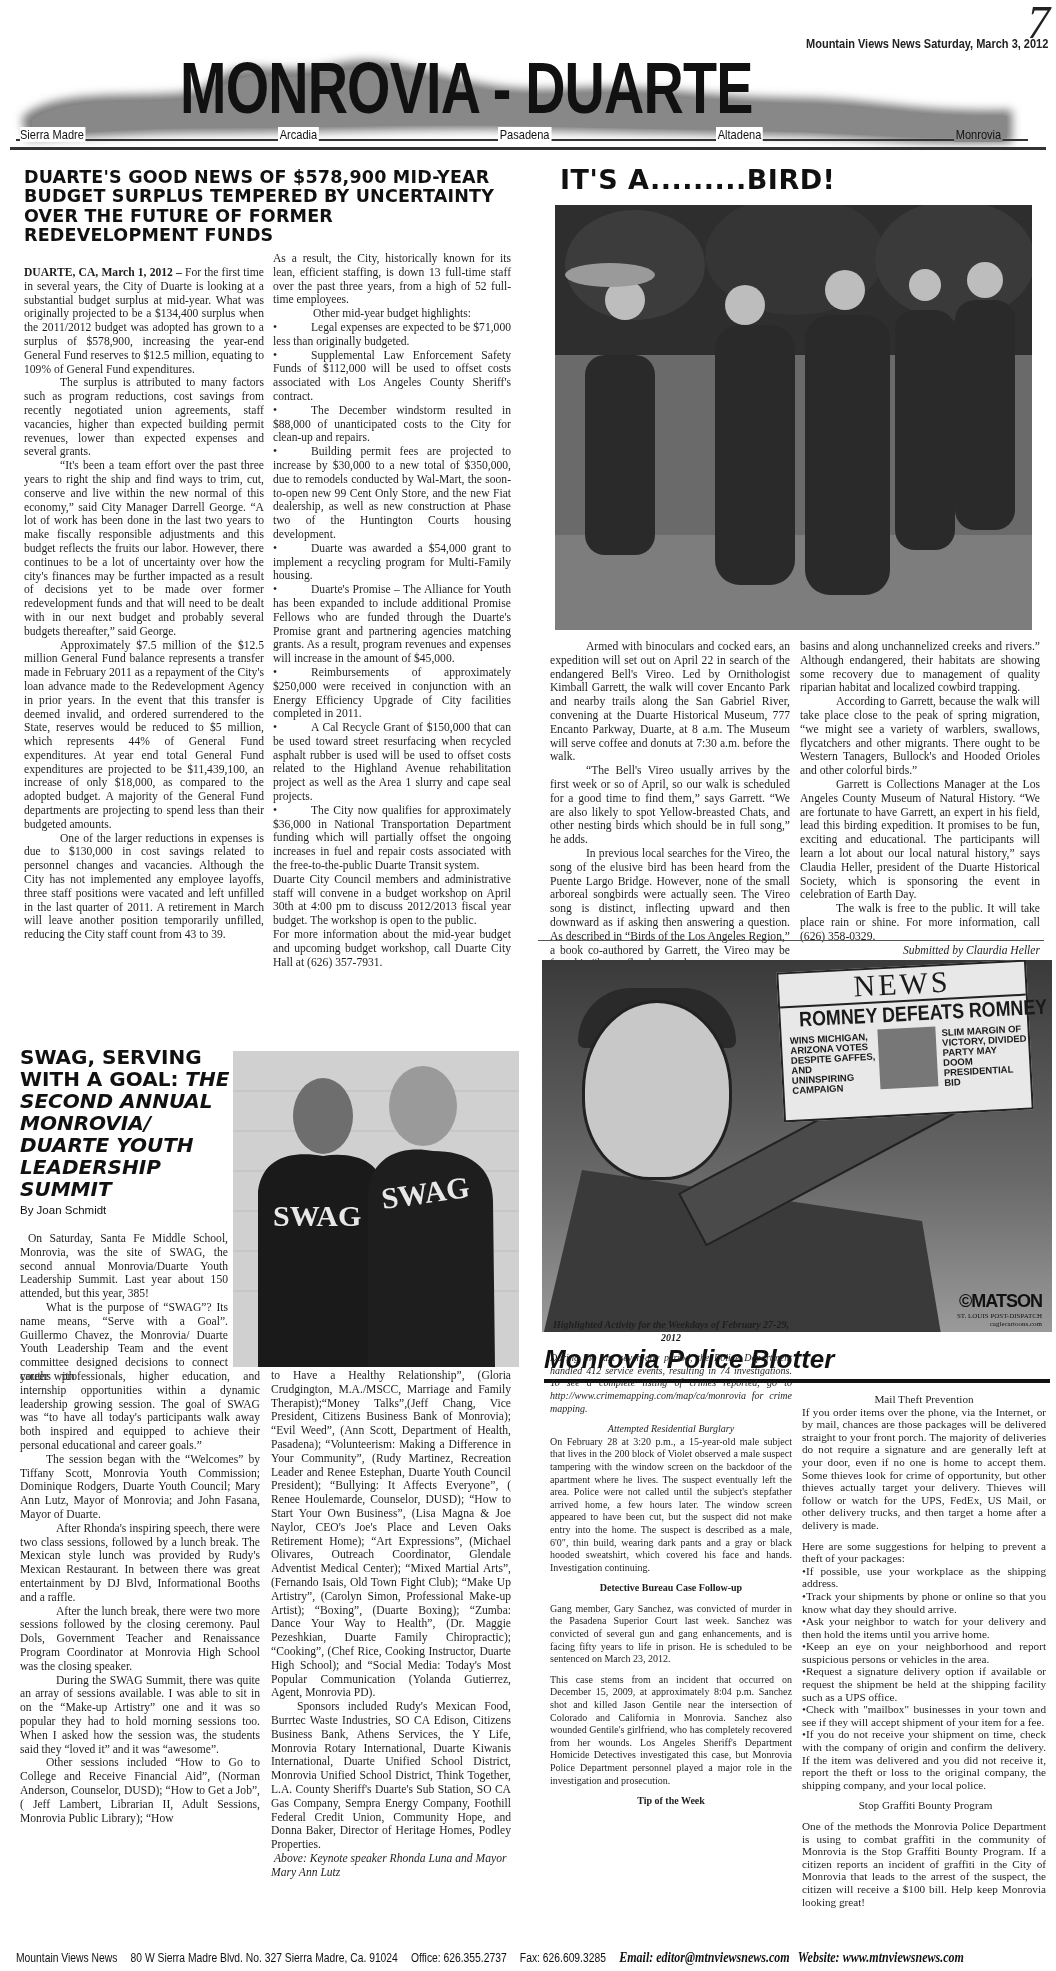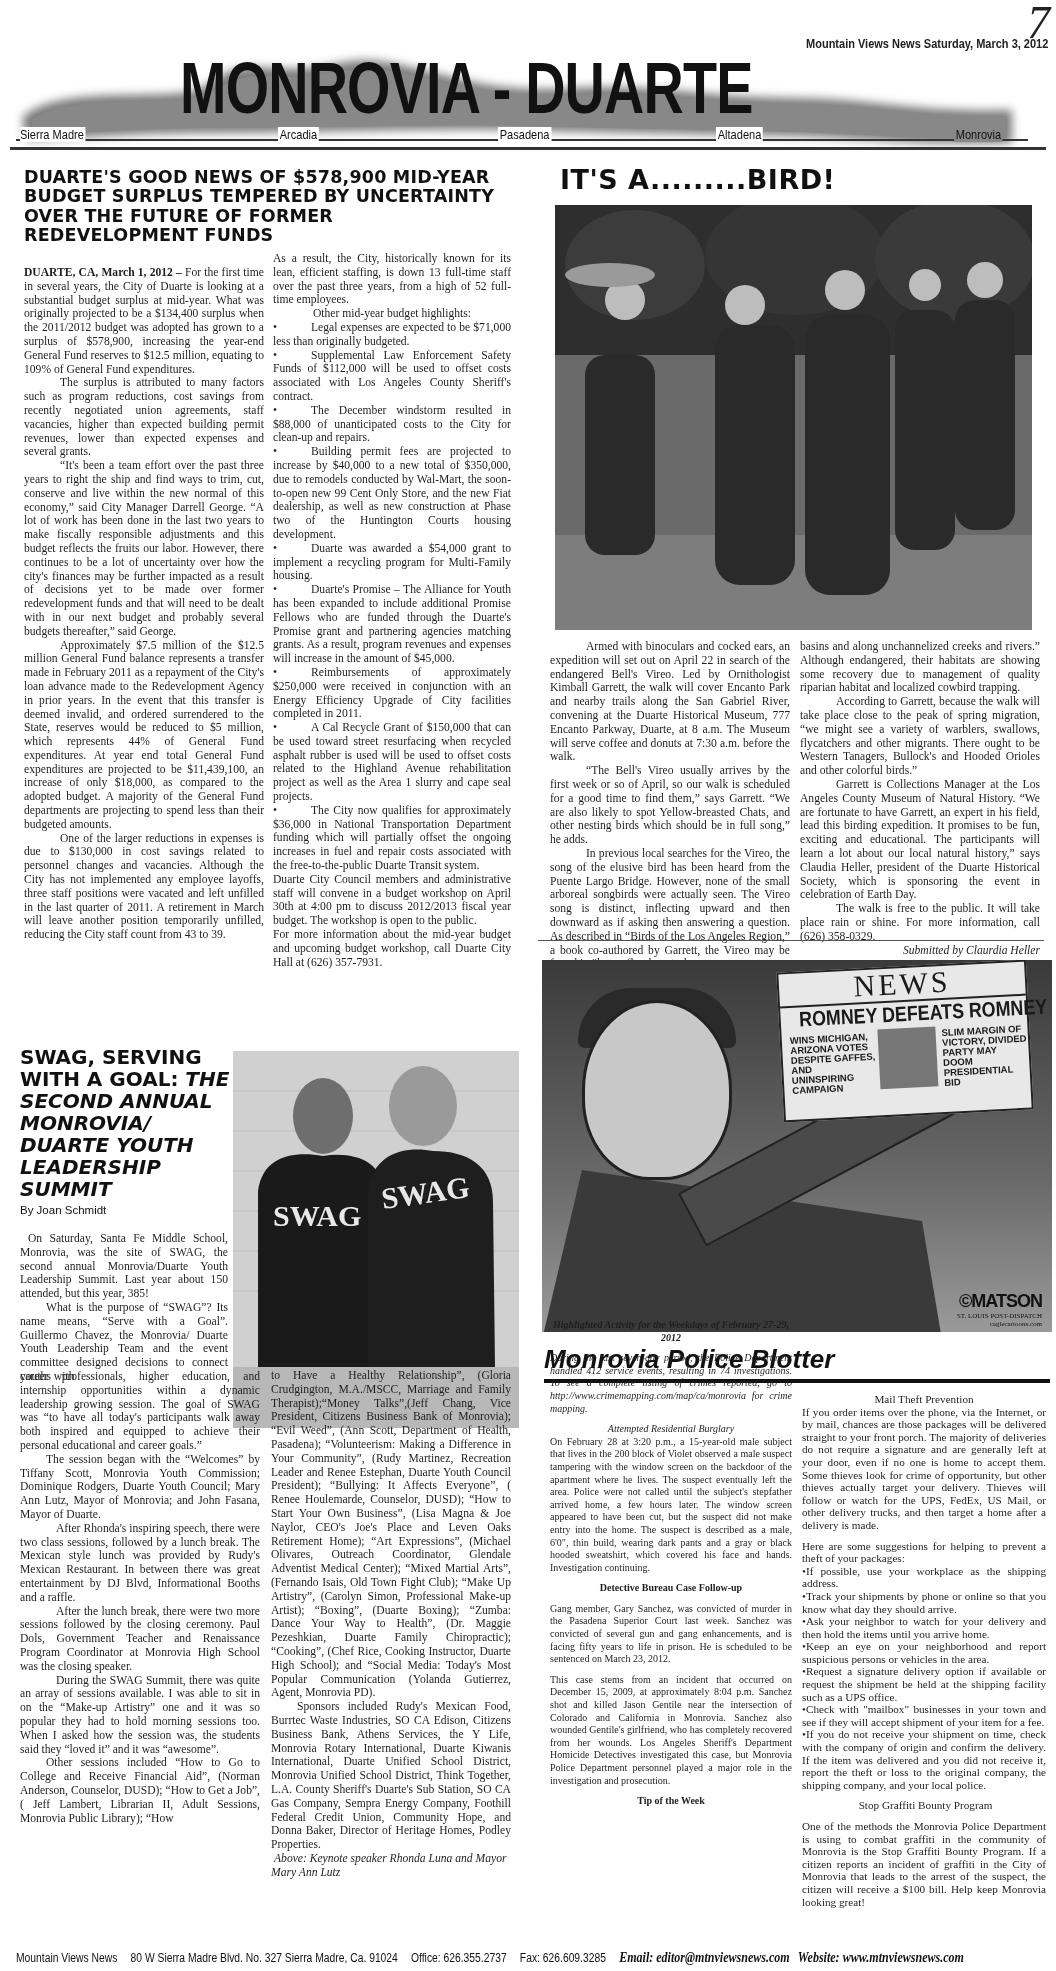--- a/index.html
+++ b/index.html
@@ -62,21 +62,21 @@
   .pb-sub { font-weight: bold; font-style: italic; line-height: 12.6px; }
   .gap { height: 8px; }
   .bold { font-weight: bold; }
   .ital { font-style: italic; }
   .left { text-align: center; }
 
   
   .swag-head { position: absolute; left: 20px; top: 1046px; width: 210px; font-size: 20px; line-height: 22px; }
   .swag-head .it { font-style: italic; }
   .byline { position: absolute; left: 20px; top: 1204px; font-family: "Liberation Sans", sans-serif; font-size: 11.5px; color: #111; }
-  .swag-photo { left: 233px; top: 1051px; width: 286px; height: 377px; background: #b8b8b8; }
+  .swag-photo { left: 233px; top: 1051px; width: 286px; height: 316px; background: #b8b8b8; }
   .swag-col1-top { position: absolute; left: 20px; top: 1232px; width: 208px; }
   .swag-col1 { position: absolute; left: 20px; top: 1370px; width: 240px; }
   .swag-col2 { position: absolute; left: 271px; top: 1369px; width: 240px; }
   .pi { text-indent: 8px; }
   .pi2 { text-indent: 26px; }
   .caption { font-style: italic; text-align: left; margin-top: 14px; text-indent: 3px; }
 
   
   .footer { position: absolute; left: 16px; top: 1950px; width: 909px; height: 20px; white-space: nowrap; }
   .footer-inner { font-family: "Liberation Sans", sans-serif; font-size: 12px; color: #111; transform: scaleX(0.86); transform-origin: left; width: 1228px; }
@@ -118,21 +118,21 @@
     <p class="indent">“It's been a team effort over the past three years to right the ship and find ways to trim, cut, conserve and live within the new normal of this economy,” said City Manager Darrell George.  “A lot of work has been done in the last two years to make fiscally responsible adjustments and this budget reflects the fruits our labor.  However, there continues to be a lot of uncertainty over how the city's finances may be further impacted as a result of decisions yet to be made over former redevelopment funds and that will need to be dealt with in our next budget and probably several budgets thereafter,” said George.</p>
     <p class="indent">Approximately $7.5 million of the $12.5 million General Fund balance represents a transfer made in February 2011 as a repayment of the City's loan advance made to the Redevelopment Agency in prior years. In the event that this transfer is deemed invalid, and ordered surrendered to the State, reserves would be reduced to $5 million, which represents 44% of General Fund expenditures. At year end total General Fund expenditures are projected to be $11,439,100, an increase of only $18,000, as compared to the adopted budget. A majority of the General Fund departments are projecting to spend less than their budgeted amounts.</p>
     <p class="indent">One of the larger reductions in expenses is due to $130,000 in cost savings related to personnel changes and vacancies. Although the City has not implemented any employee layoffs, three staff positions were vacated and left unfilled in the last quarter of 2011. A retirement in March will leave another position temporarily unfilled, reducing the City staff count from 43 to 39.</p>
   </div>
   <div class="body-text a1-col2">
     <p>As a result, the City, historically known for its lean, efficient staffing, is down 13 full-time staff over the past three years, from a high of 52 full-time employees.</p>
     <p class="left">Other mid-year budget highlights:</p>
     <p><span class="bullet">•</span><span>Legal expenses are expected to be $71,000 less than originally budgeted.</span></p>
     <p><span class="bullet">•</span><span>Supplemental Law Enforcement Safety Funds of $112,000 will be used to offset costs associated with Los Angeles County Sheriff's contract.</span></p>
     <p><span class="bullet">•</span><span>The December windstorm resulted in $88,000 of unanticipated costs to the City for clean-up and repairs.</span></p>
-    <p><span class="bullet">•</span><span>Building permit fees are projected to increase by $40,000 to a new total of $350,000, due to remodels conducted by Wal-Mart, the soon-to-open new 99 Cent Only Store, and the new Fiat dealership, as well as new construction at Phase two of the Huntington Courts housing development.</span></p>
+    <p><span class="bullet">•</span><span>Building permit fees are projected to increase by $30,000 to a new total of $350,000, due to remodels conducted by Wal-Mart, the soon-to-open new 99 Cent Only Store, and the new Fiat dealership, as well as new construction at Phase two of the Huntington Courts housing development.</span></p>
     <p><span class="bullet">•</span><span>Duarte was awarded a $54,000 grant to implement a recycling program for Multi-Family housing.</span></p>
     <p><span class="bullet">•</span><span>Duarte's Promise – The Alliance for Youth has been expanded to include additional Promise Fellows who are funded through the Duarte's Promise grant and partnering agencies matching grants. As a result, program revenues and expenses will increase in the amount of $45,000.</span></p>
     <p><span class="bullet">•</span><span>Reimbursements of approximately $250,000 were received in conjunction with an Energy Efficiency Upgrade of City facilities completed in 2011.</span></p>
     <p><span class="bullet">•</span><span>A Cal Recycle Grant of $150,000 that can be used toward street resurfacing when recycled asphalt rubber is used will be used to offset costs related to the Highland Avenue rehabilitation project as well as the Area 1 slurry and cape seal projects.</span></p>
     <p><span class="bullet">•</span><span>The City now qualifies for approximately $36,000 in National Transportation Department funding which will partially offset the ongoing increases in fuel and repair costs associated with the free-to-the-public Duarte Transit system.</span></p>
     <p>Duarte City Council members and administrative staff will convene in a budget workshop on April 30th at 4:00 pm to discuss 2012/2013 fiscal year budget.  The workshop is open to the public.</p>
     <p>For more information about the mid-year budget and upcoming budget workshop, call Duarte City Hall at (626) 357-7931.</p>
   </div>
 </article>
 

